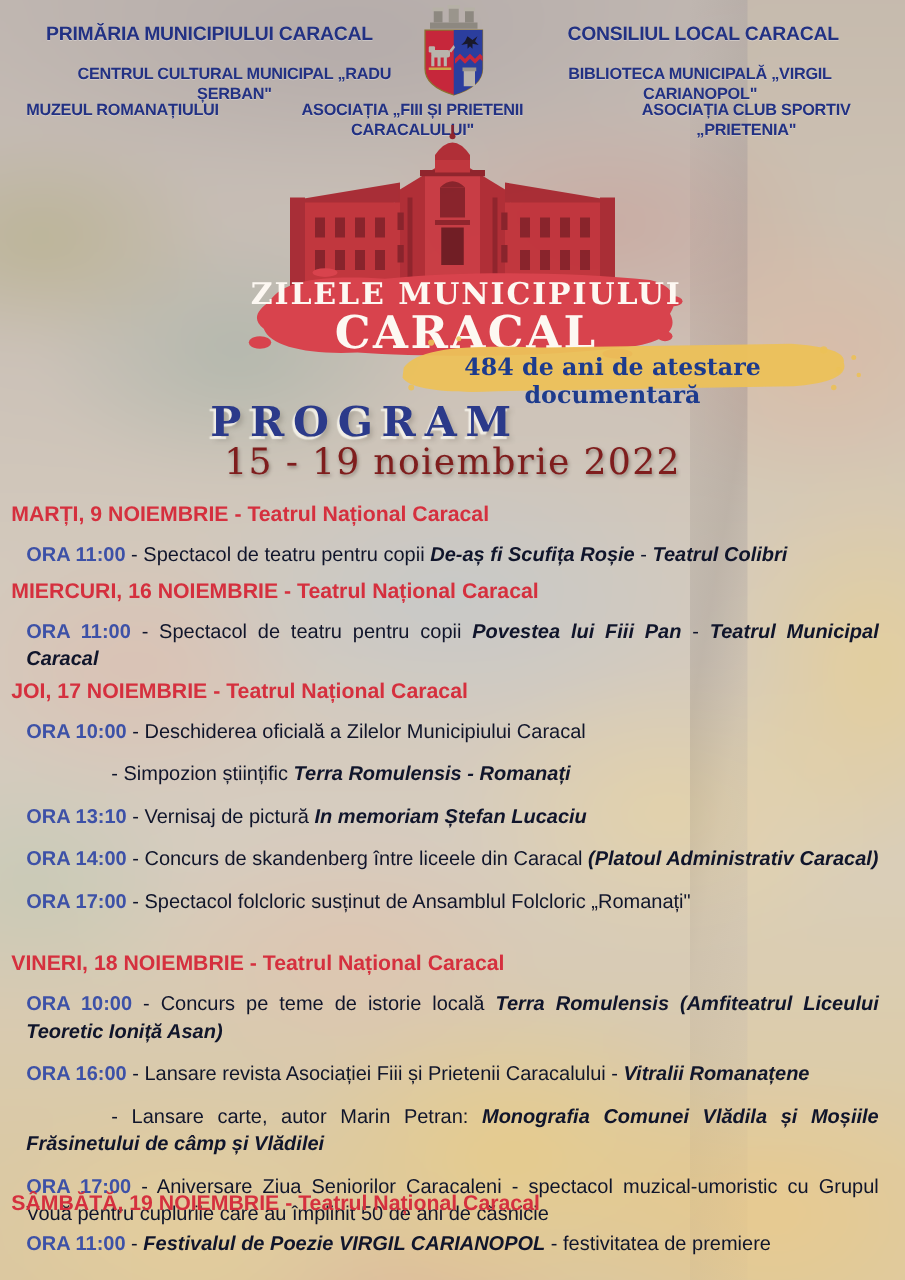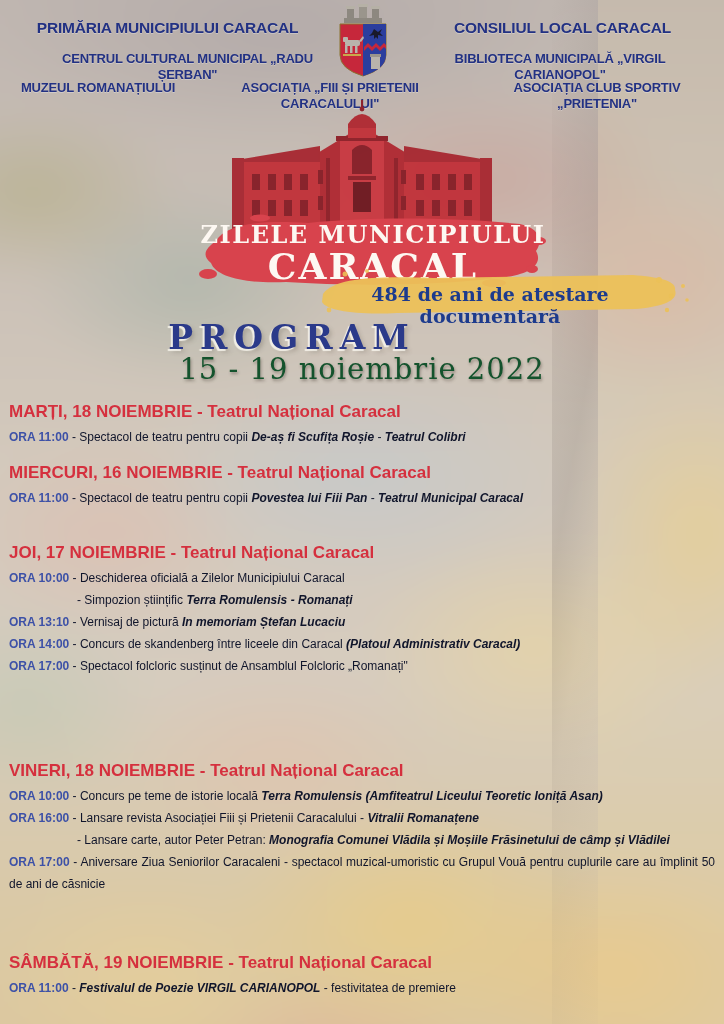--- a/index.html
+++ b/index.html
@@ -59,34 +59,34 @@
        font-family:"DejaVu Serif","Liberation Serif",serif;font-weight:bold;
        font-size:19px;color:#1d3b8d;}
 
   
   .prog-title{position:absolute;left:0;width:584px;top:318px;text-align:center;
        font-family:"DejaVu Serif","Liberation Serif",serif;font-weight:bold;
        font-size:33px;letter-spacing:7px;color:#2b3a8a;
        text-shadow:-2px 2px 1px rgba(250,248,240,.85), 2px 3px 4px rgba(80,70,60,.25);}
   .prog-dates{position:absolute;left:0;width:724px;top:352px;text-align:center;
        font-family:"DejaVu Serif","Liberation Serif",serif;
-       font-size:29px;color:#14532d;letter-spacing:1px;
+       font-size:29px;color:#7f1d1d;letter-spacing:1px;
        text-shadow:1px 2px 3px rgba(70,60,50,.45);}
 
   
   #days{position:absolute;inset:0;}
   .day-section{position:absolute;left:9px;right:9px;}
   .day-section:nth-child(1){top:402px;}
   .day-section:nth-child(2){top:463px;}
   .day-section:nth-child(3){top:543px;}
   .day-section:nth-child(4){top:761px;}
   .day-section:nth-child(5){top:953px;}
   .day-head{font-size:17px;font-weight:bold;color:#d5303e;margin:0 0 4px 0;line-height:20px;}
   .day-head .dvenue{}
-  .ev{margin:0;font-size:12px;line-height:22px;color:#10152b;
+  .ev{margin:12px;font-size:16px;line-height:22px;color:#10152b;
       text-align:justify;}
   .ev.indent{text-indent:68px;}
   .ev .time{font-weight:bold;color:#3d51a7;}
   .p-n{font-weight:normal;}
   .p-bi{font-weight:bold;font-style:italic;}
 </style>
 </head>
 <body>
 
 <div class="stage">
@@ -215,40 +215,40 @@
         <circle cx="14" cy="44" r="2.4"></circle>
     </g>
   </svg>
   <div class="subtitle">484 de ani de atestare documentară</div>
 
   <div class="prog-title">PROGRAM</div>
   <div class="prog-dates">15 - 19 noiembrie 2022</div>
 
   <div id="days">
       <section class="day-section">
-        <div class="day-head"><span class="dname">MARȚI, 18 NOIEMBRIE</span><span class="dsep"> - </span><span class="dvenue">Teatrul Național Caracal</span></div>
+        <div class="day-head"><span class="dname">MARȚI, 9 NOIEMBRIE</span><span class="dsep"> - </span><span class="dvenue">Teatrul Național Caracal</span></div>
         <p class="ev"><span class="time">ORA 11:00</span><span class="p-n"> - Spectacol de teatru pentru copii </span><span class="p-bi">De-aș fi Scufița Roșie</span><span class="p-n"> - </span><span class="p-bi">Teatrul Colibri</span></p>
       </section>
       <section class="day-section">
         <div class="day-head"><span class="dname">MIERCURI, 16 NOIEMBRIE</span><span class="dsep"> - </span><span class="dvenue">Teatrul Național Caracal</span></div>
         <p class="ev"><span class="time">ORA 11:00</span><span class="p-n"> - Spectacol de teatru pentru copii </span><span class="p-bi">Povestea lui Fiii Pan</span><span class="p-n"> - </span><span class="p-bi">Teatrul Municipal Caracal</span></p>
       </section>
       <section class="day-section">
         <div class="day-head"><span class="dname">JOI, 17 NOIEMBRIE</span><span class="dsep"> - </span><span class="dvenue">Teatrul Național Caracal</span></div>
         <p class="ev"><span class="time">ORA 10:00</span><span class="p-n"> - Deschiderea oficială a Zilelor Municipiului Caracal</span></p>
         <p class="ev indent"><span class="p-n">- Simpozion științific </span><span class="p-bi">Terra Romulensis - Romanați</span></p>
         <p class="ev"><span class="time">ORA 13:10</span><span class="p-n"> - Vernisaj de pictură </span><span class="p-bi">In memoriam Ștefan Lucaciu</span></p>
         <p class="ev"><span class="time">ORA 14:00</span><span class="p-n"> - Concurs de skandenberg între liceele din Caracal </span><span class="p-bi">(Platoul Administrativ Caracal)</span></p>
         <p class="ev"><span class="time">ORA 17:00</span><span class="p-n"> - Spectacol folcloric susținut de Ansamblul Folcloric „Romanați"</span></p>
       </section>
       <section class="day-section">
         <div class="day-head"><span class="dname">VINERI, 18 NOIEMBRIE</span><span class="dsep"> - </span><span class="dvenue">Teatrul Național Caracal</span></div>
         <p class="ev"><span class="time">ORA 10:00</span><span class="p-n"> - Concurs pe teme de istorie locală </span><span class="p-bi">Terra Romulensis (Amfiteatrul Liceului Teoretic Ioniță Asan)</span></p>
         <p class="ev"><span class="time">ORA 16:00</span><span class="p-n"> - Lansare revista Asociației Fiii și Prietenii Caracalului - </span><span class="p-bi">Vitralii Romanațene</span></p>
-        <p class="ev indent"><span class="p-n">- Lansare carte, autor Peter Petran: </span><span class="p-bi">Monografia Comunei Vlădila și Moșiile Frăsinetului de câmp și Vlădilei</span></p>
+        <p class="ev indent"><span class="p-n">- Lansare carte, autor Marin Petran: </span><span class="p-bi">Monografia Comunei Vlădila și Moșiile Frăsinetului de câmp și Vlădilei</span></p>
         <p class="ev"><span class="time">ORA 17:00</span><span class="p-n"> - Aniversare Ziua Seniorilor Caracaleni - spectacol muzical-umoristic cu Grupul Vouă pentru cuplurile care au împlinit 50 de ani de căsnicie</span></p>
       </section>
       <section class="day-section">
         <div class="day-head"><span class="dname">SÂMBĂTĂ, 19 NOIEMBRIE</span><span class="dsep"> - </span><span class="dvenue">Teatrul Național Caracal</span></div>
         <p class="ev"><span class="time">ORA 11:00</span><span class="p-n"> - </span><span class="p-bi">Festivalul de Poezie VIRGIL CARIANOPOL</span><span class="p-n"> - festivitatea de premiere</span></p>
       </section>
     </div>
 </div>
 
 </body></html>

